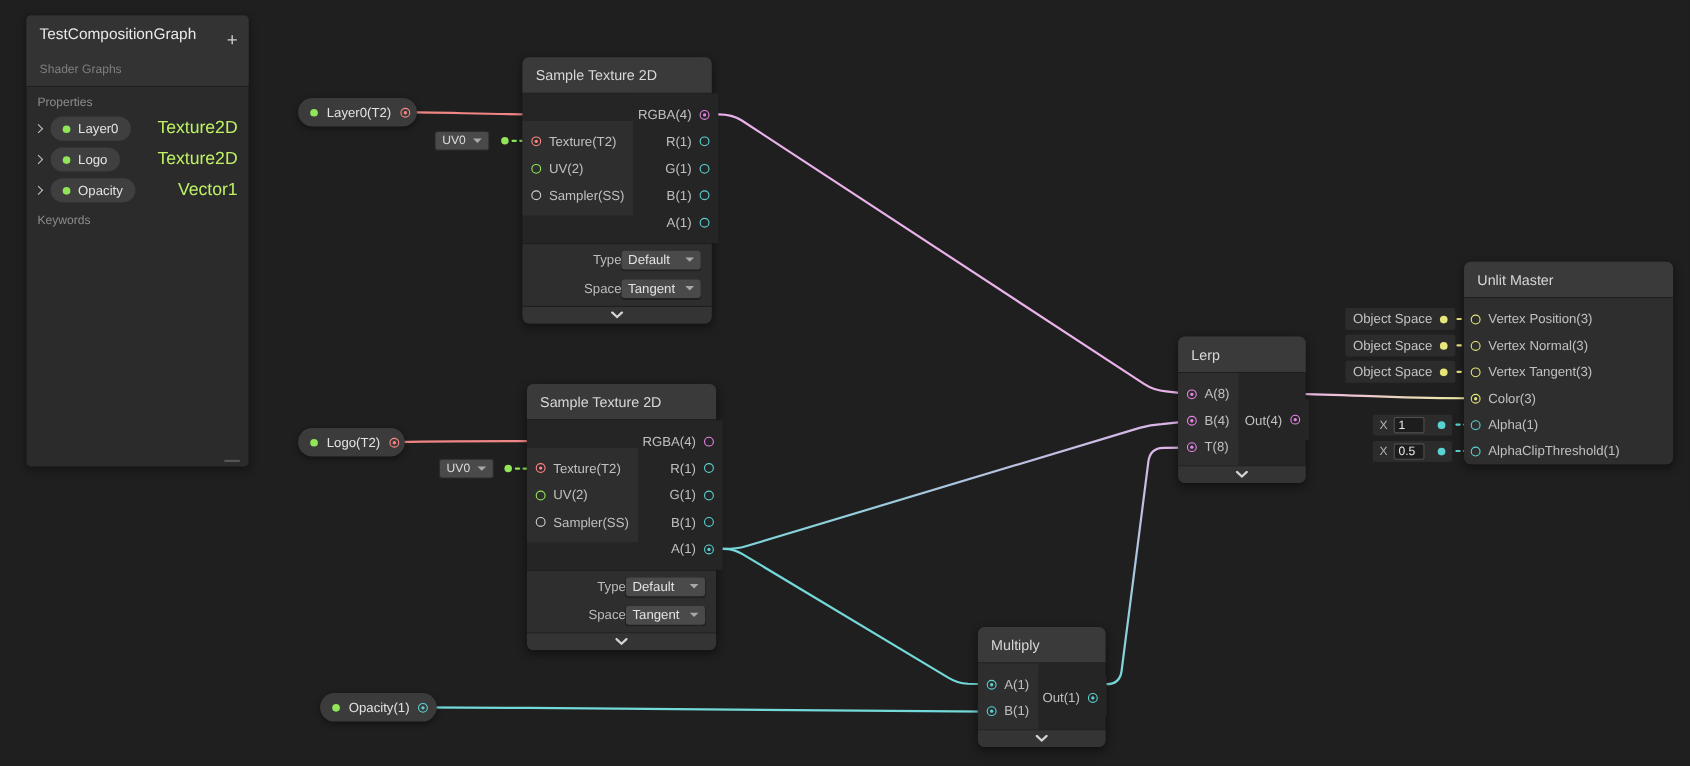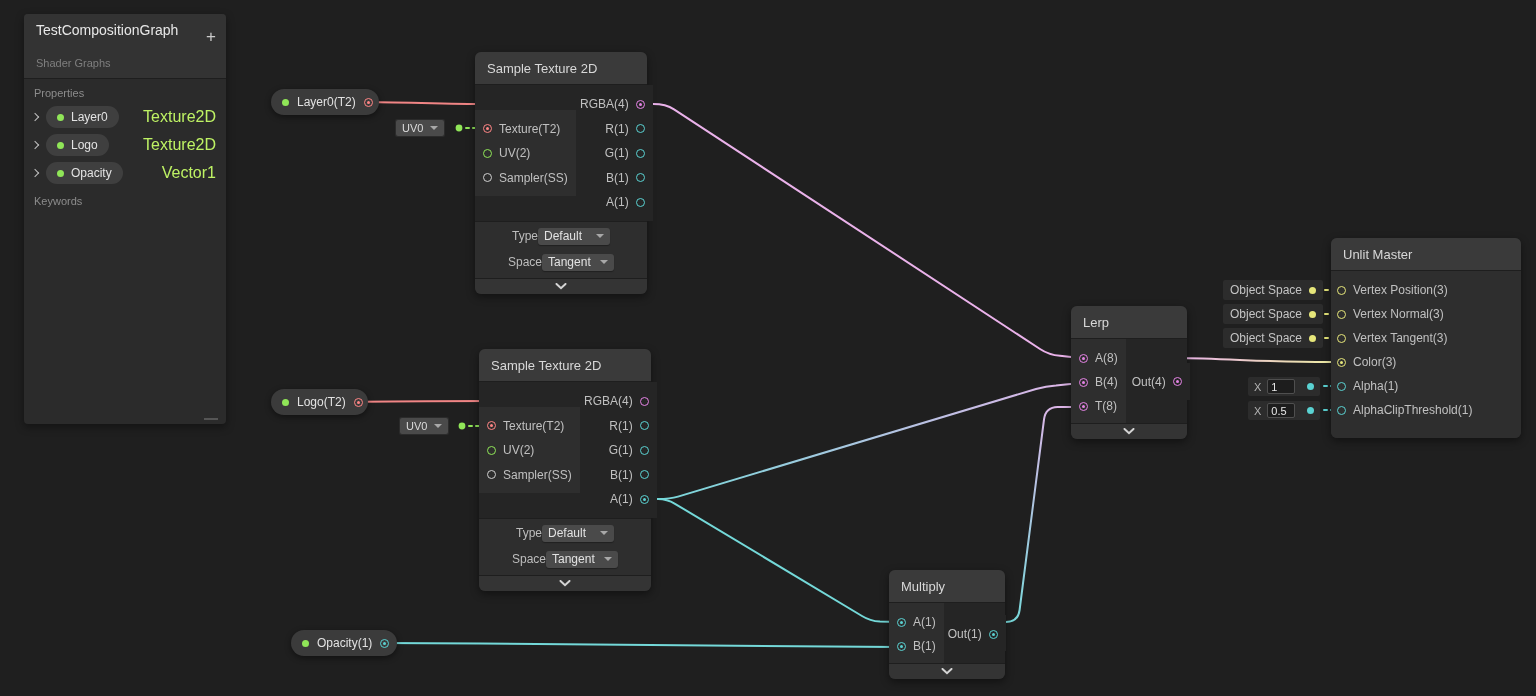--- a/index.html
+++ b/index.html
@@ -25,21 +25,21 @@
   .col.in{flex:1;background:var(--node-in)}
   .col.out{background:var(--node-out)}
   .prow{display:flex;align-items:center;gap:7px;padding:0 8px;color:#c0c0c0;white-space:nowrap}
   .prow.r{justify-content:flex-end}
   .h245{height:24.5px}.h24{height:24px}
   .port{width:9px;height:9px;min-width:9px;border-radius:50%;border:1.5px solid var(--pc);
     display:flex;align-items:center;justify-content:center;background:transparent}
   .port.on::after{content:"";width:3px;height:3px;border-radius:50%;background:var(--pc)}
   .footer{background:var(--node-foot);border-top:1px solid var(--divider);padding:6px 10px 7px;
     display:flex;flex-direction:column;gap:9px}
-  .frow{display:flex;align-items:center;justify-content:center;height:17px;color:#bdbdbd}
+  .frow{display:flex;align-items:center;justify-content:flex-end;height:17px;color:#bdbdbd}
   .dd{width:72px;height:17px;background:#4a4a4a;border-radius:3px;display:flex;align-items:center;
     justify-content:space-between;padding:0 6px;color:#e2e2e2;font-size:12px;box-shadow:0 1px 1px rgba(0,0,0,.3)}
   .caret{width:0;height:0;border-left:4px solid transparent;border-right:4px solid transparent;border-top:4px solid #a8a8a8}
   .collapse{height:16px;background:var(--node-collapse);border-top:1px solid var(--divider);
     border-radius:0 0 6px 6px;display:flex;align-items:center;justify-content:center;cursor:pointer}
 
   
   .blackboard{position:absolute;left:24px;top:14px;width:202px;height:410px;z-index:2;
     background:#2b2b2b;border-radius:4px;box-shadow:0 3px 9px rgba(0,0,0,.4)}
   .bb-head{position:relative;background:#333333;border-radius:4px 4px 0 0;border-bottom:1px solid var(--divider);
@@ -364,21 +364,21 @@
     </div>
     <div class="collapse">
       <svg width="12" height="7" viewBox="0 0 12 7">
         <polyline points="1.5,1 6,5.2 10.5,1" fill="none" stroke="#d4d4d4" stroke-width="2" stroke-linecap="round"></polyline>
       </svg>
     </div>
   </div>
 
   <div class="node" style="left:1331px;top:238px;width:190px;background:var(--node-in);border-radius:6px">
     <div class="titlebar">Unlit Master</div>
-    <div class="col" style="background:var(--node-in);border-radius:0 0 6px 6px;padding:7px 0 16px">
+    <div class="col" style="background:var(--node-in);border-radius:0 0 6px 6px;padding:7px 0 0">
       <div class="prow h24" style="padding:0 6px">
         <span class="port" style="--pc:var(--c-yellow)"></span>
         <span>Vertex Position(3)</span>
       </div>
       <div class="prow h24" style="padding:0 6px">
         <span class="port" style="--pc:var(--c-yellow)"></span>
         <span>Vertex Normal(3)</span>
       </div>
       <div class="prow h24" style="padding:0 6px">
         <span class="port" style="--pc:var(--c-yellow)"></span>

